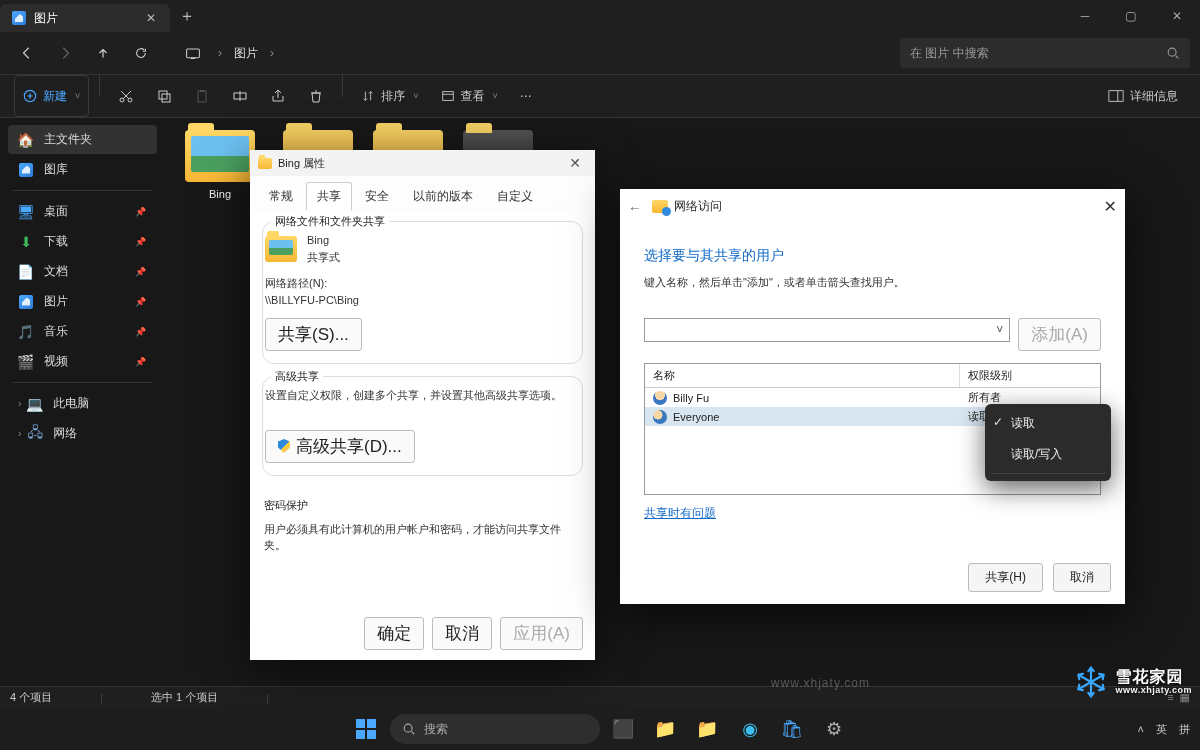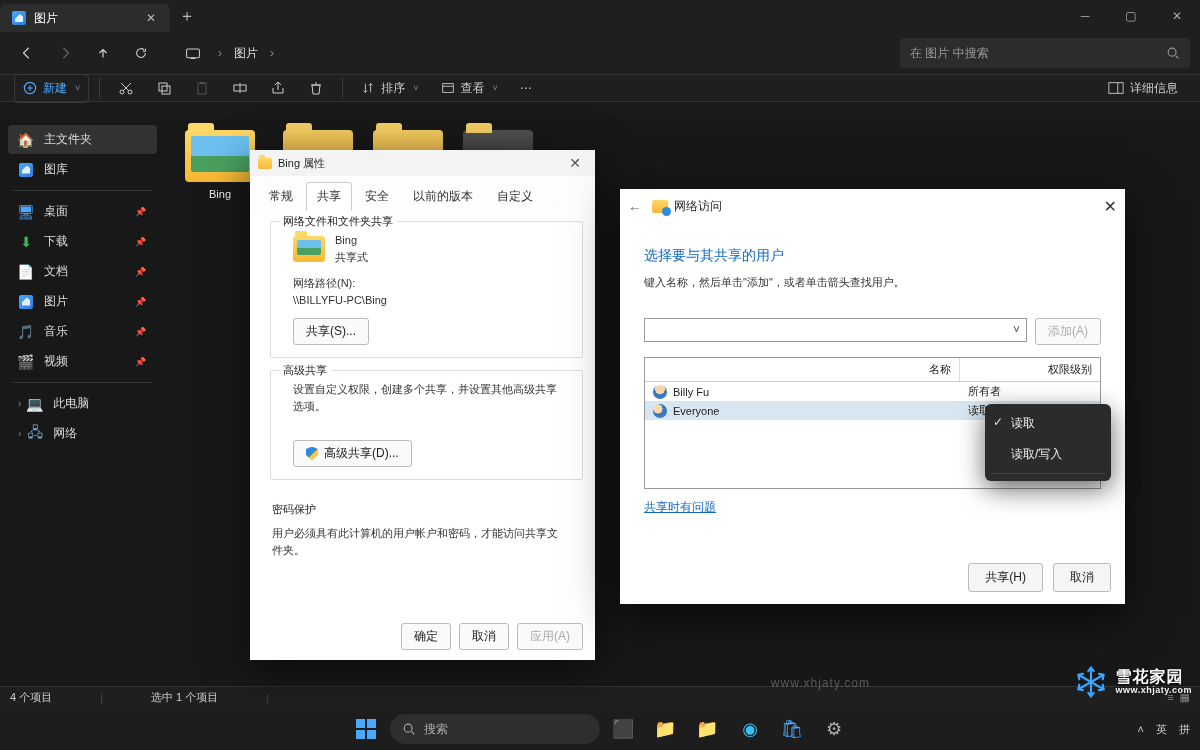--- a/index.html
+++ b/index.html
@@ -17,21 +17,21 @@
 
 
 .navbar { height:42px; display:flex; align-items:center; padding:0 10px; gap:4px; background:#1f1f1f; }
 .nav-btn { width:34px; height:32px; display:flex; align-items:center; justify-content:center; color:#ccc; border-radius:4px; }
 .nav-sep { color:#888; margin:0 4px; }
 .crumb { color:#ddd; padding:0 4px; }
 .search { margin-left:auto; width:290px; height:30px; background:#2c2c2c; border-radius:4px; display:flex; align-items:center; padding:0 10px; color:#999; }
 .search-icon { margin-left:auto; }
 
 
-.toolbar { height:28px; border-top:1px solid #333; border-bottom:1px solid #333; display:flex; align-items:center; padding:0 14px; gap:6px; background:#1f1f1f; }
+.toolbar { height:44px; border-top:1px solid #333; border-bottom:1px solid #333; display:flex; padding:0 14px; gap:6px; background:#1f1f1f; }
 .tbtn { display:flex; align-items:center; gap:6px; padding:5px 8px; color:#ccc; border-radius:4px; font-size:12px; }
 .tbtn.primary { color:#4aa8ff; border:1px solid #3a3a3a; }
 .tsep { width:1px; height:22px; background:#3a3a3a; margin:0 4px; }
 .right { margin-left:auto; }
 .chev { font-size:9px; color:#888; margin-left:2px; }
 
 
 .main { position:absolute; top:118px; bottom:22px; left:0; right:0; display:flex; background:#181818; }
 .sidebar { width:165px; padding:6px 4px; }
 .side-item { display:flex; align-items:center; gap:10px; padding:6px 10px; border-radius:4px; margin:1px 4px; color:#ddd; }
@@ -59,49 +59,49 @@
 
 .dialog-props { position:absolute; left:250px; top:150px; width:345px; height:510px; background:#fff; color:#222; box-shadow:0 10px 40px rgba(0,0,0,.6); font-size:12px; }
 .dlg-title { height:26px; display:flex; align-items:center; padding:0 8px; background:#f3f3f3; font-size:11px; gap:6px; }
 .dlg-title .folder-mini { width:14px; height:11px; background:linear-gradient(#ffd766,#f7b733); border-radius:2px; position:relative; }
 .dlg-title .folder-mini::before { content:""; position:absolute; top:-3px; left:1px; width:6px; height:4px; background:#ffd766; border-radius:1px 1px 0 0; }
 .dlg-close { margin-left:auto; color:#555; font-size:14px; padding:0 6px; }
 .dlg-tabs { display:flex; padding:6px 8px 0; gap:2px; background:#fdfdfd; }
 .dlg-tab { padding:5px 10px; font-size:12px; border:1px solid transparent; color:#333; }
 .dlg-tab.active { border:1px solid #ccc; border-bottom-color:#fff; border-radius:3px 3px 0 0; background:#fff; }
 .dlg-body { padding:10px 12px; }
-.fieldset { border:1px solid #ddd; border-radius:2px; padding:10px 22px 12px; margin-bottom:12px; position:relative;margin-left:8px; }
+.fieldset { border:1px solid #ddd; border-radius:12px; padding:10px 2px 12px; margin-bottom:12px; position:relative; }
 .fieldset .legend { position:absolute; top:-8px; left:8px; background:#fff; padding:0 4px; font-size:11px; }
 .row-folder { display:flex; gap:10px; align-items:center; margin-bottom:10px; }
 .f-icon { width:32px; height:26px; background:linear-gradient(#ffd766,#f7b733); border-radius:3px; position:relative; }
 .f-icon::before{ content:""; position:absolute; top:-5px; left:2px; width:12px; height:6px; background:#ffd766; border-radius:2px 2px 0 0; }
 .f-icon::after{ content:""; position:absolute; inset:4px 4px 7px 4px; border-radius:2px; background:linear-gradient(180deg,#6cc0f0 55%,#4aa060 55%); }
 .small { font-size:11px; color:#333; line-height:1.5; }
-.btn { display:inline-flex; align-items:center; gap:6px; border:1px solid #bbb; background:#fafafa; padding:4px 12px; border-radius:3px; font-size:12px; color:#222; }
+.btn { display:inline-flex; align-items:center; gap:6px; border:1px solid #bbb; background:#fafafa; padding:4px 12px; border-radius:3px; font-size:17px; color:#222; }
 .shield { width:12px; height:14px; background:linear-gradient(135deg,#2e8bde 50%,#f7c948 50%); clip-path:polygon(50% 0,100% 18%,100% 60%,50% 100%,0 60%,0 18%); }
 a.link { color:#1169c7; text-decoration:underline; }
 .dlg-footer { position:absolute; bottom:10px; right:12px; display:flex; gap:8px; }
 .btn.disabled { color:#aaa; }
 
 
 .dialog-net { position:absolute; left:620px; top:189px; width:505px; height:415px; background:#fff; color:#222; box-shadow:0 12px 44px rgba(0,0,0,.7); font-size:12px; }
 .net-top { height:34px; display:flex; align-items:center; padding:0 8px; }
 .net-top .back { color:#666; font-size:14px; margin-right:10px; }
 .net-title { display:flex; align-items:center; gap:6px; font-size:12px; }
 .net-icon { width:16px; height:13px; background:linear-gradient(#ffd766,#f7b733); border-radius:2px; position:relative; }
 .net-icon::after{ content:""; position:absolute; right:-3px; bottom:-3px; width:9px; height:9px; border-radius:50%; background:#2e8bde; }
 .net-close { margin-left:auto; color:#333; font-size:16px; }
 .net-body { padding:10px 24px 0; }
 .net-h1 { color:#1169c7; font-size:14px; font-weight:normal; margin:14px 0 10px; }
 .net-p { font-size:11px; color:#333; margin-bottom:28px; }
 .combo-row { display:flex; gap:8px; }
 .combo { flex:1; height:24px; border:1px solid #999; display:flex; align-items:center; justify-content:flex-end; padding:0 6px; color:#555; }
 .list-frame { border:1px solid #999; margin-top:12px; height:132px; }
 .list-head { display:flex; border-bottom:1px solid #ccc; font-size:11px; }
-.list-head div { padding:4px 8px;text-align:right; }
+.list-head div { padding:4px 8px; }
 .col1 { flex:1; border-right:1px solid #ddd; }
 .col2 { width:140px; }
 .list-row { display:flex; font-size:11px; align-items:center; }
 .list-row .col1 { display:flex; align-items:center; gap:6px; padding:2px 8px; border-right:none; }
 .list-row .col2 { padding:2px 8px; }
 .list-row.sel { background:#d8e6f2; }
 .user-ico { width:14px; height:14px; border-radius:50%; background:radial-gradient(circle at 50% 30%,#f7d7a6 40%,#3a78c0 42%); }
 .perm-drop { display:flex; align-items:center; gap:4px; }
 
 

